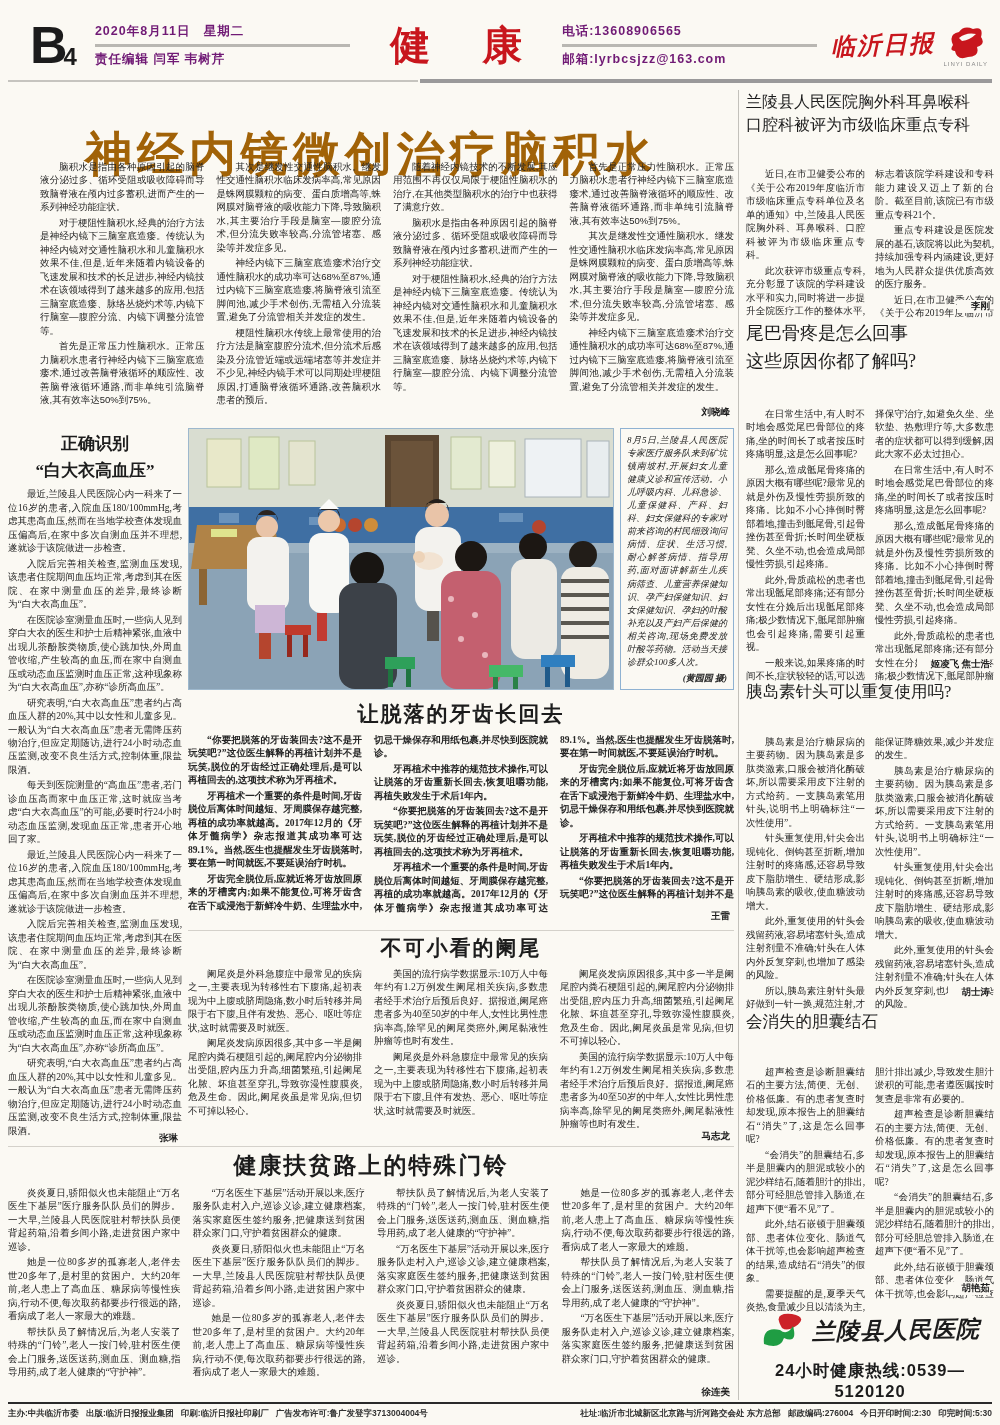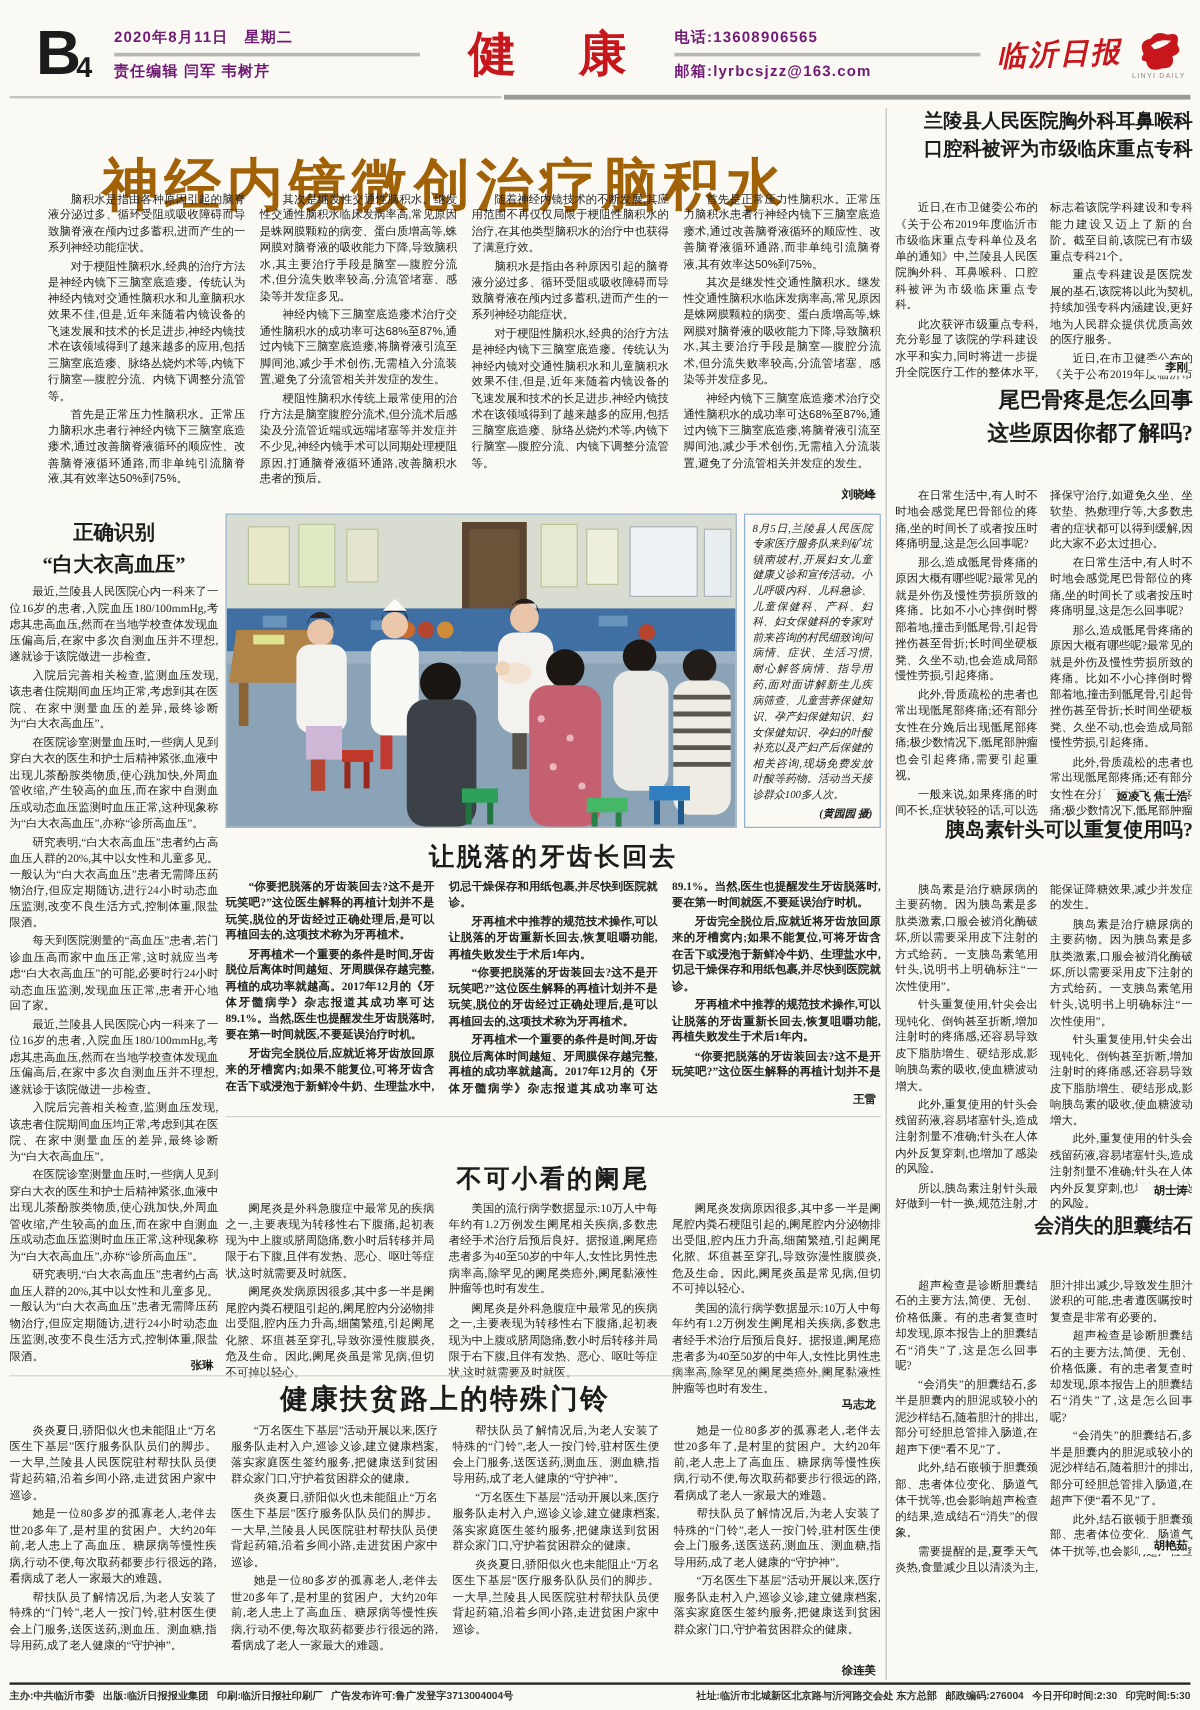--- a/index.html
+++ b/index.html
@@ -49,32 +49,32 @@
              border:1px solid #9db8cd;background:#cfd4cd;box-sizing:border-box;}
   .caption-box{position:absolute;top:428px;left:620px;width:114px;height:262px;border:1px solid #8fb2d2;
                box-sizing:border-box;padding:5px 6px;font-family:"Liberation Serif",serif;
                font-style:italic;font-size:9px;line-height:1.45;text-align:justify;color:#222;overflow:hidden;}
   .caption-box .credit{text-align:right;font-weight:700;margin-top:3px;font-style:italic;}
 
   
   .mid-article h2{margin:0 0 6px;text-align:center;font-size:21px;font-weight:700;letter-spacing:2px;}
   .tooth-article{position:absolute;top:700px;left:188px;width:546px;height:224px;}
   .tooth-article .body-text{height:186px;font-weight:bold;}
-  .appendix-article{position:absolute;top:934px;left:188px;width:546px;height:210px;margin-top:34px;}
+  .appendix-article{position:absolute;top:934px;left:188px;width:546px;height:210px;}
   .appendix-article .body-text{height:172px;}
   .poverty-article{position:absolute;top:1150px;left:8px;width:726px;height:250px;}
   .poverty-article h2{font-size:23px;}
   .poverty-article .body-text{height:206px;}
   .sep-line{position:absolute;background:#d4d1ca;height:1px;}
 
   
   .v-divider{position:absolute;left:738px;top:90px;width:1px;height:1310px;background:#c3c1bb;}
   .sidebar{position:absolute;top:90px;left:746px;width:248px;height:1312px;}
   .side-article{position:absolute;left:0;width:248px;}
-  .side-article h2{margin:0 0 5px;text-align:right;font-weight:700;line-height:1.45;}
+  .side-article h2{margin:0 0 5px;text-align:left;font-weight:400;line-height:1.45;}
   .sa1{top:0;height:224px;}   .sa1 h2{font-size:16px;}
   .sa1 .body-text{height:158px;}
   .sa2{top:230px;height:352px;} .sa2 h2{font-size:18px;line-height:1.55;}
   .sa2 .body-text{height:278px;}
   .sa3{top:590px;height:320px;} .sa3 h2{font-size:16.5px;}
   .sa3 .body-text{height:284px;}
   .sa4{top:920px;height:286px;} .sa4 h2{font-size:16.5px;}
   .sa4 .body-text{height:250px;}
   .hospital-ad{position:absolute;top:1212px;left:0;width:248px;height:100px;text-align:center;}
   .hospital-ad .row{display:flex;align-items:center;justify-content:center;gap:6px;margin-top:8px;}
@@ -354,20 +354,30 @@
         <p>“会消失”的胆囊结石,多半是胆囊内的胆泥或较小的泥沙样结石,随着胆汁的排出,部分可经胆总管排入肠道,在超声下便“看不见”了。</p>
         <p>此外,结石嵌顿于胆囊颈部、患者体位变化、肠道气体干扰等,也会影响超声检查的结果,造成结石“消失”的假象。</p>
         <p>需要提醒的是,夏季天气炎热,食量减少且以清淡为主,胆汁排出减少,导致发生胆汁淤积的可能,患者遵医嘱按时复查是非常有必要的。</p>
       <p>超声检查是诊断胆囊结石的主要方法,简便、无创、价格低廉。有的患者复查时却发现,原本报告上的胆囊结石“消失”了,这是怎么回事呢?</p>
           <p>“会消失”的胆囊结石,多半是胆囊内的胆泥或较小的泥沙样结石,随着胆汁的排出,部分可经胆总管排入肠道,在超声下便“看不见”了。</p>
           <p>此外,结石嵌顿于胆囊颈部、患者体位变化、肠道气体干扰等,也会影响超声检查的结果,造成结石“消失”的假象。</p>
         </div>
       <span class="byline">胡艳茹</span>
     </div>
 
+    <div class="hospital-ad">
+      <div class="row">
+        <svg width="46" height="40" viewBox="0 0 46 40">
+          <path d="M22 18 Q12 2 32 4 Q48 7 36 16 Q27 22 22 18 Z" fill="#cc2229"></path>
+          <path d="M20 20 Q2 16 4 34 Q20 40 24 28 Q38 34 33 16 Q27 26 20 20 Z" fill="#1f9d43"></path>
+        </svg>
+        <span class="name">兰陵县人民医院</span>
+      </div>
+      <div class="hotline">24小时健康热线:0539—5120120</div>
+    </div>
   </div>
 
   <div class="bottom-rule"></div>
   <div class="footer">
     <span>主办:中共临沂市委   出版:临沂日报报业集团   印刷:临沂日报社印刷厂   广告发布许可:鲁广发登字3713004004号</span>
     <span>社址:临沂市北城新区北京路与沂河路交会处 东方总部   邮政编码:276004   今日开印时间:2:30   印完时间:5:30</span>
   </div>
 
 </div>
 

